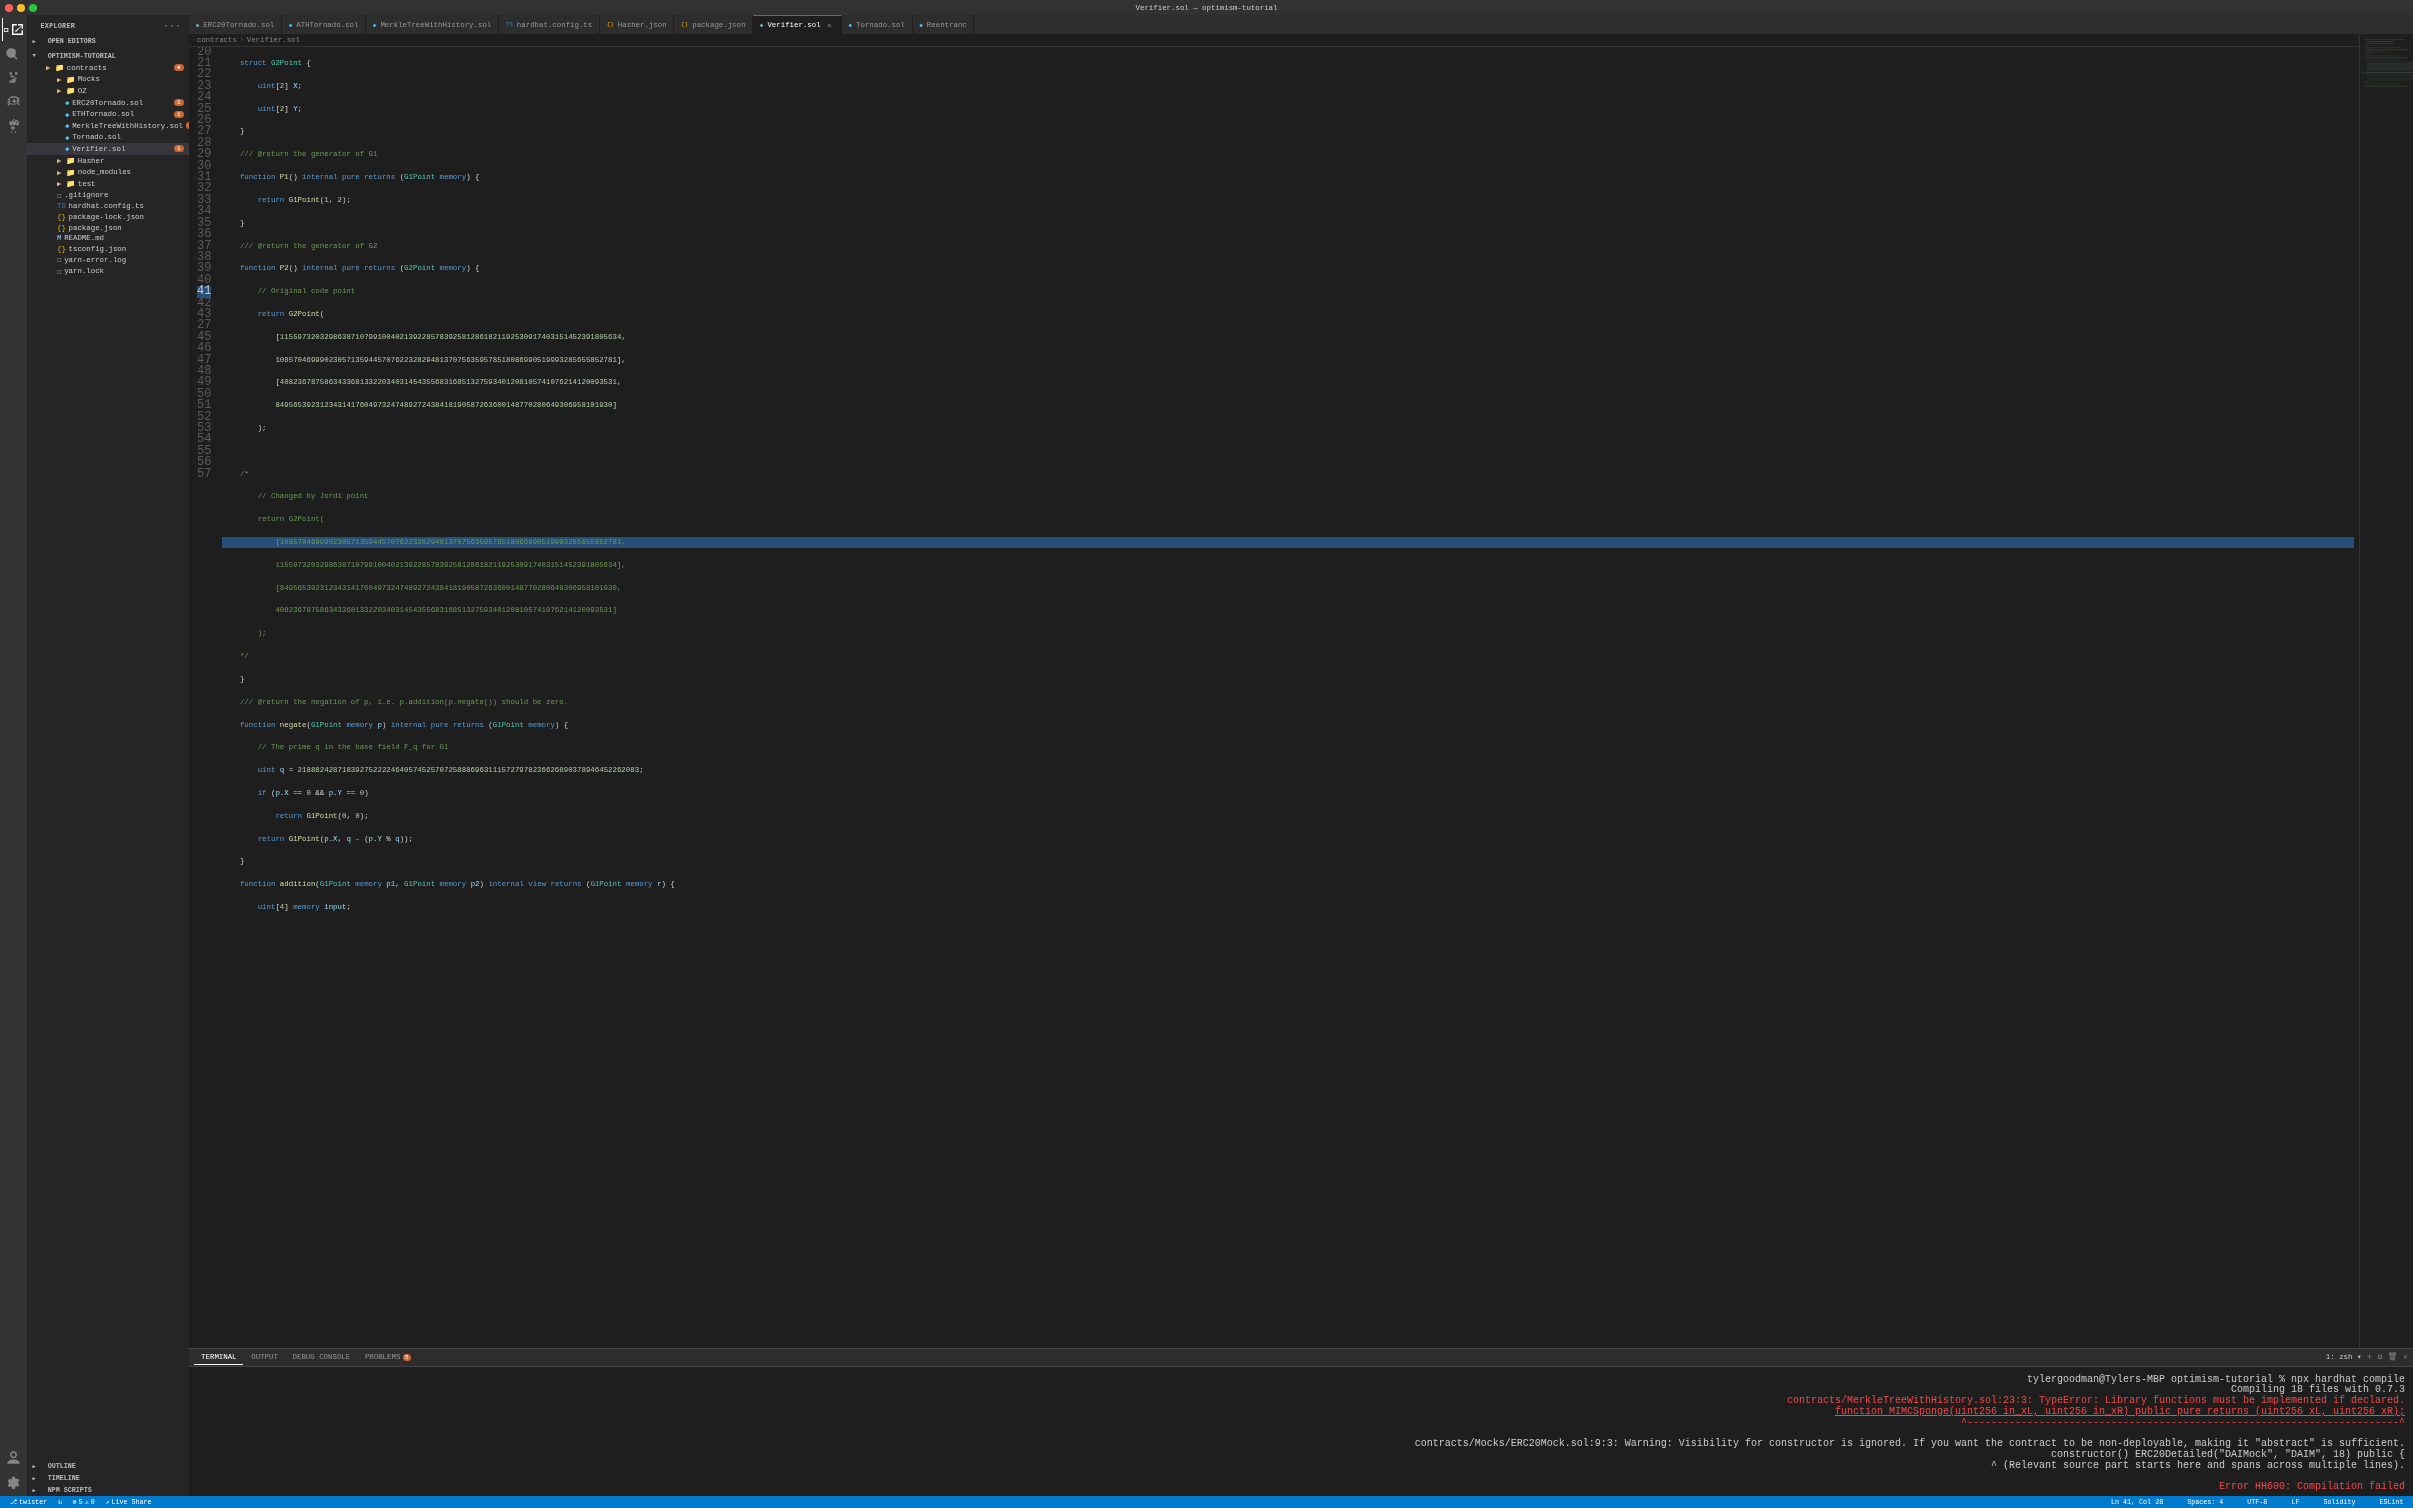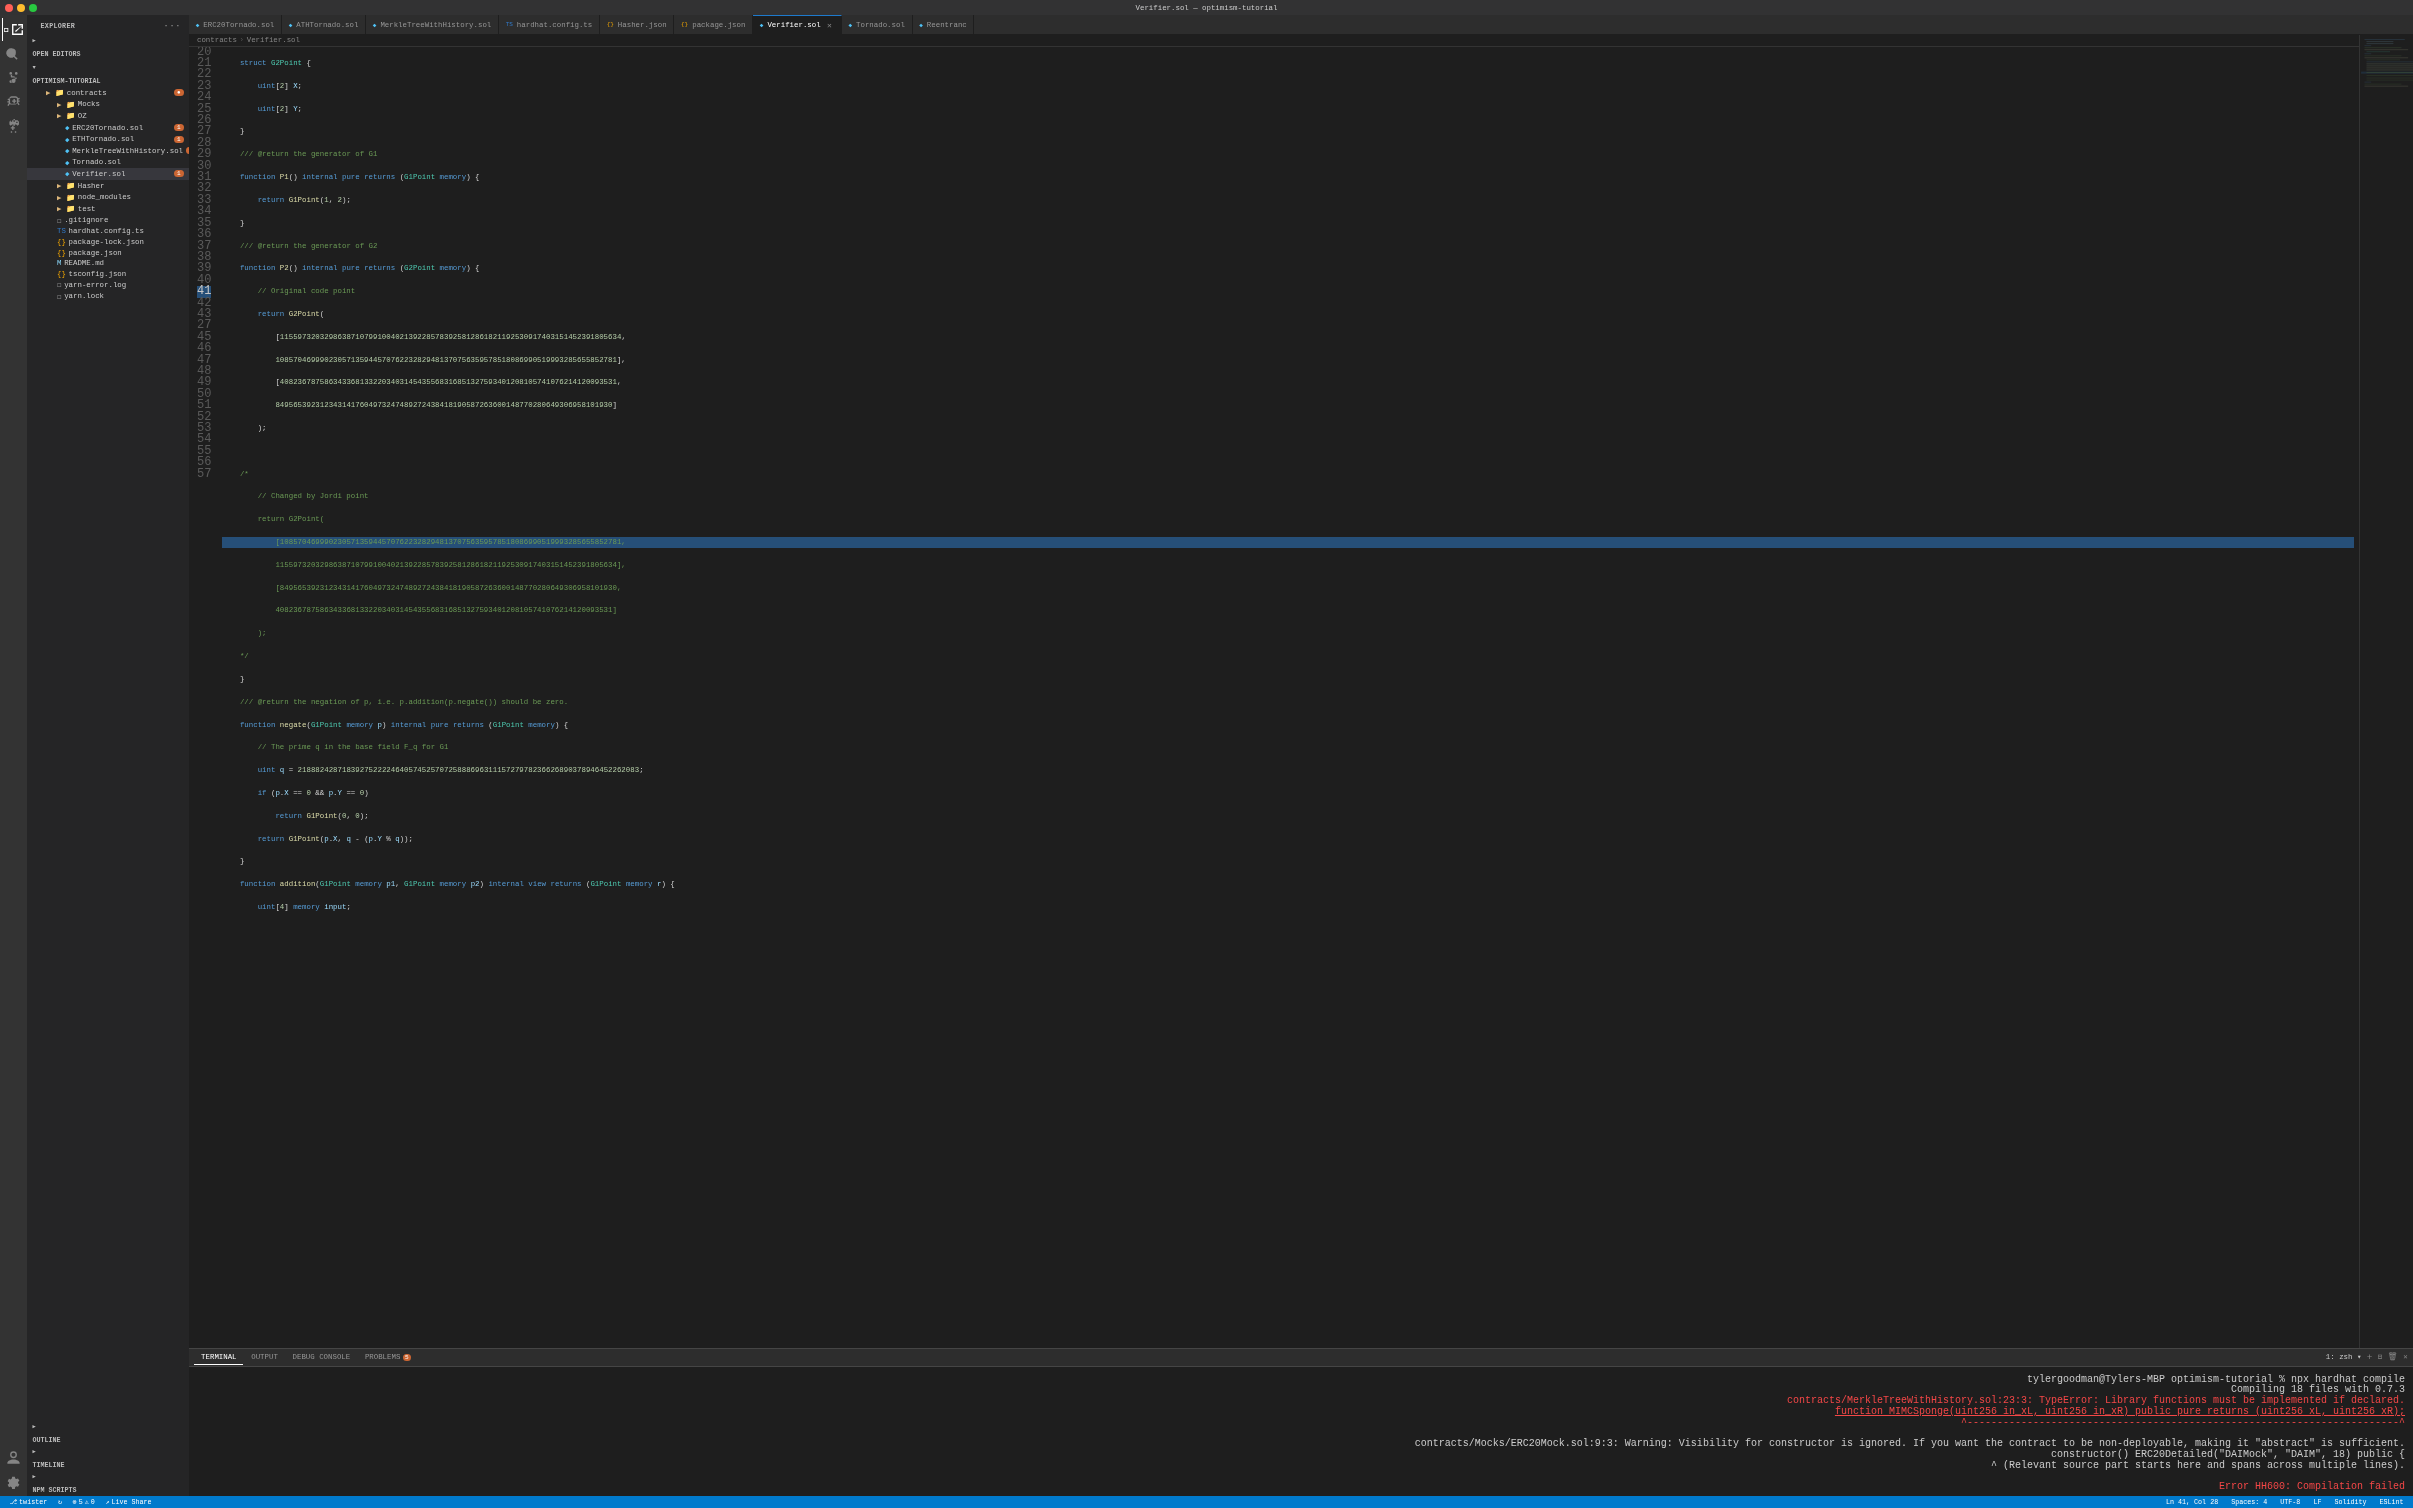--- a/index.html
+++ b/index.html
@@ -96,22 +96,22 @@
     .sidebar-section {
       padding: 1.3px 0;
     }
     .sidebar-section-title {
       padding: 2px 5.4px 2px 5.4px;
       font-size: 6.7px;
       font-weight: bold;
       color: #bbbbbb;
       cursor: pointer;
       display: flex;
-      gap: 6px;
-      flex-direction: column;
+      align-items: center;
+      gap: 12px;
     }
     .sidebar-section-title .arrow { font-size: 5.4px; }
     .tree-item {
       padding: 1.3px 5.4px 1.3px 13.5px;
       cursor: pointer;
       display: flex;
       align-items: center;
       gap: 2.7px;
       color: #cccccc;
       font-size: 7.4px;
@@ -322,21 +322,21 @@
       padding: 0 4px;
       display: flex;
       align-items: center;
       gap: 2px;
       white-space: nowrap;
       cursor: pointer;
     }
     .status-right {
       margin-left: auto;
       display: flex;
-      gap: 5px;
+      gap: 16px;
     }
   </style>
 </head>
 <body>
 
 <div id="titlebar">
   <div class="traffic-lights">
     <div class="traffic-light tl-red"></div>
     <div class="traffic-light tl-yellow"></div>
     <div class="traffic-light tl-green"></div>

